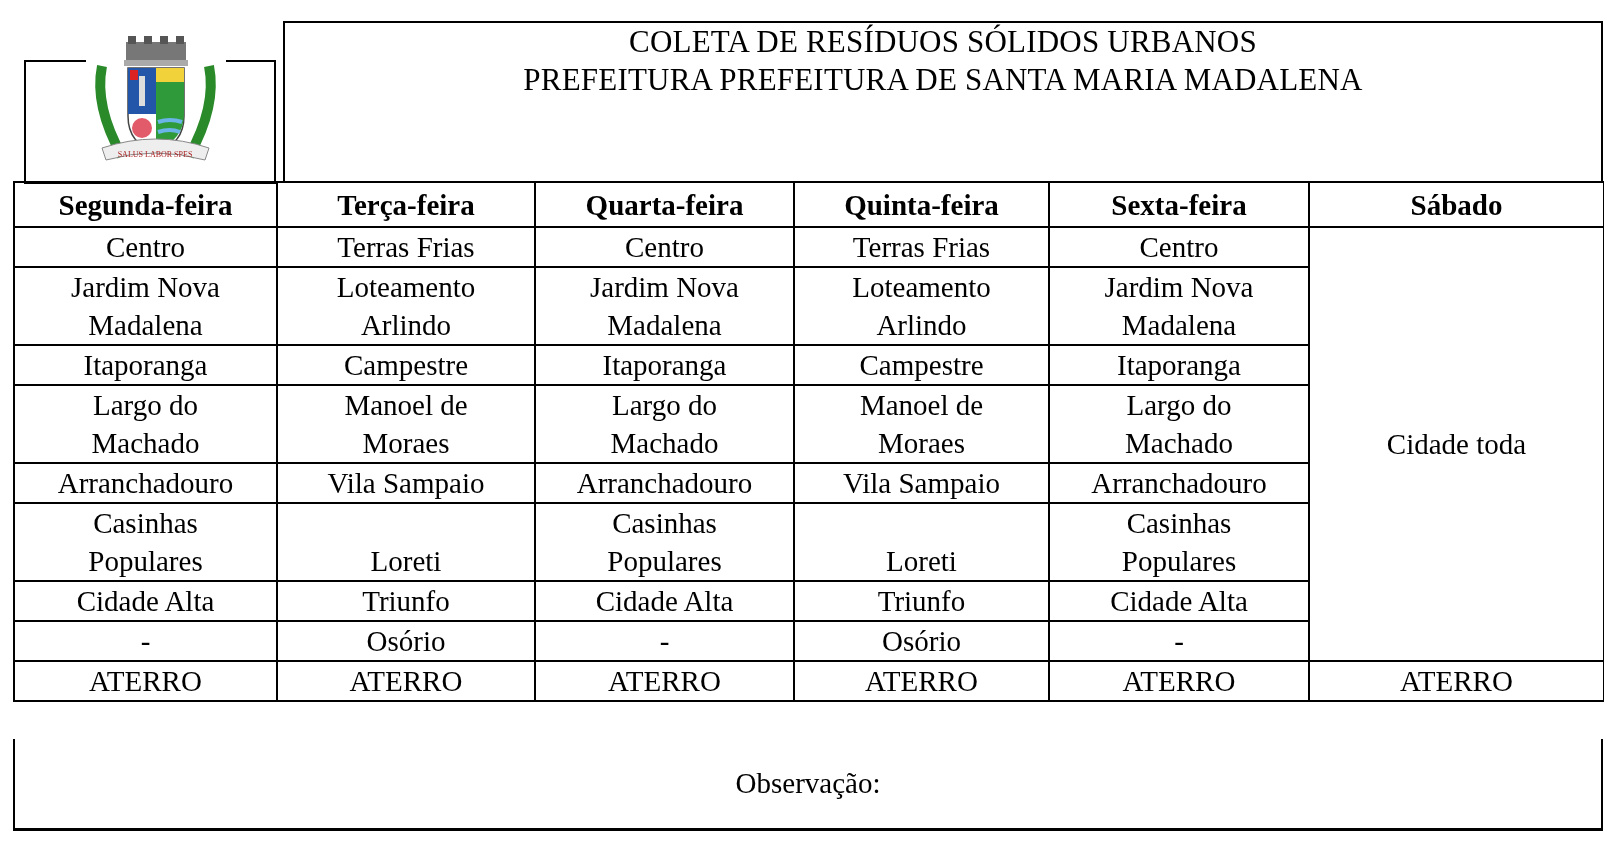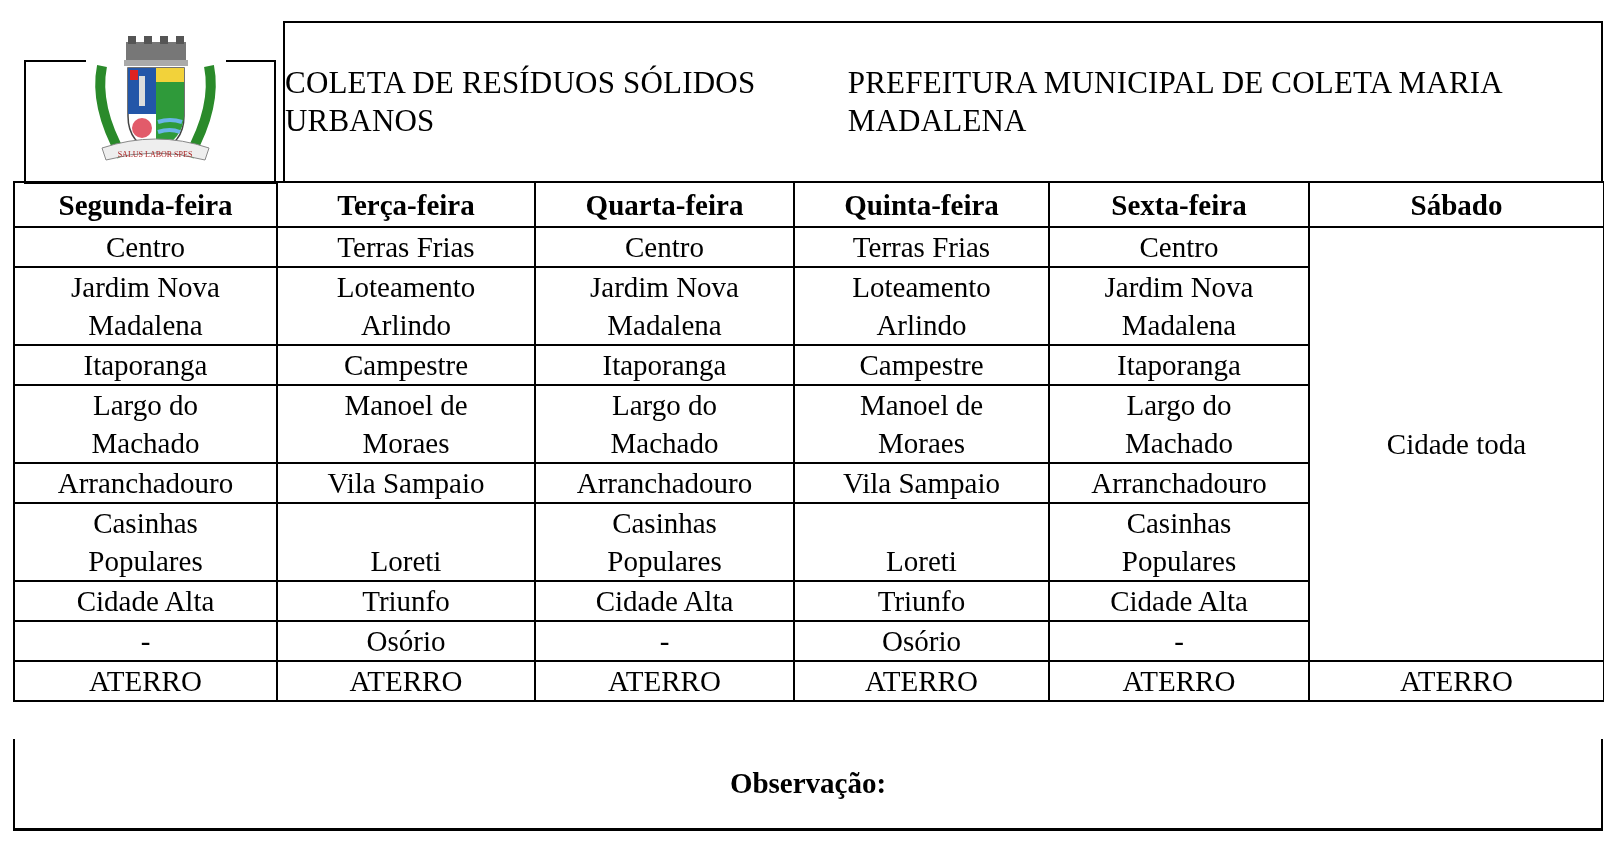--- a/index.html
+++ b/index.html
@@ -5,31 +5,31 @@
     html, body { margin:0; padding:0; background:#fff; }
     body { width:1604px; height:845px; position:relative; overflow:hidden;
            font-family:"Liberation Serif","DejaVu Serif",serif; color:#000; }
     .logo-frame { position:absolute; left:24px; top:62px; width:248px; height:120px;
                   border-left:2px solid #000; border-right:2px solid #000; border-bottom:2px solid #000; }
     .logo-frame .tl { position:absolute; left:-2px; top:-2px; width:62px; border-top:2px solid #000; }
     .logo-frame .tr { position:absolute; right:-2px; top:-2px; width:50px; border-top:2px solid #000; }
     .crest { position:absolute; left:88px; top:36px; width:135px; height:140px; }
     .title-box { position:absolute; left:283px; top:21px; width:1320px; height:160px;
                  border-top:2px solid #000; border-left:2px solid #000; border-right:2px solid #000;
-                 box-sizing:border-box; display:flex; flex-direction:row; align-items:center; justify-content:center; }
+                 box-sizing:border-box; display:flex; flex-direction:column; align-items:center; }
     .title-line { font-size:31px; line-height:38px; letter-spacing:0.2px; }
     table.sched { position:absolute; left:13px; top:181px; width:1590px; border-collapse:collapse; table-layout:fixed; }
     table.sched td, table.sched th { border:2px solid #000; text-align:center; vertical-align:middle;
                  font-size:29px; line-height:38px; padding:0; }
     table.sched th { font-weight:bold; height:43px; }
     .r1 { height:33px; } .r2 { height:65px; }
     .obs { position:absolute; left:13px; top:739px; width:1590px; height:92px; box-sizing:border-box;
            border-left:2px solid #000; border-right:2px solid #000; border-bottom:3px solid #000;
            display:flex; align-items:center; justify-content:center; font-size:29px; }
-    .obs b { font-weight:bold; margin-right:0; }
+    .obs b { font-weight:normal; margin-right:0; }
   </style>
 </head>
 <body>
 
 <div class="logo-frame">
   <div class="tl"></div>
     <div class="tr"></div>
 </div>
 <svg class="crest" viewBox="0 0 135 140">
   <rect x="38" y="6" width="60" height="18" fill="#777"></rect>
@@ -48,21 +48,21 @@
   <rect x="51" y="40" width="6" height="30" fill="#ddd"></rect>
   <rect x="42" y="34" width="8" height="10" fill="#d22"></rect>
   <path d="M14 30 q-8 40 20 90" stroke="#2a8a2a" stroke-width="10" fill="none"></path>
   <path d="M121 30 q8 40 -20 90" stroke="#2a8a2a" stroke-width="10" fill="none"></path>
   <path d="M14 112 q54 -18 107 0 l-4 12 q-50 -14 -99 0z" fill="#eee" stroke="#888"></path>
   <text x="67" y="121" font-size="8" text-anchor="middle" fill="#a22" font-family="Liberation Serif, serif">SALUS LABOR SPES</text>
 </svg>
 
 <div class="title-box">
   <div class="title-line">COLETA DE RESÍDUOS SÓLIDOS URBANOS</div>
-  <div class="title-line">PREFEITURA MUNICIPAL DE COLETA MARIA MADALENA</div>
+  <div class="title-line">PREFEITURA PREFEITURA DE SANTA MARIA MADALENA</div>
 </div>
 
 <table class="sched">
   <colgroup>
     <col style="width:263px">
       <col style="width:258px">
       <col style="width:259px">
     <col style="width:255px">
       <col style="width:260px">
       <col style="width:295px">

